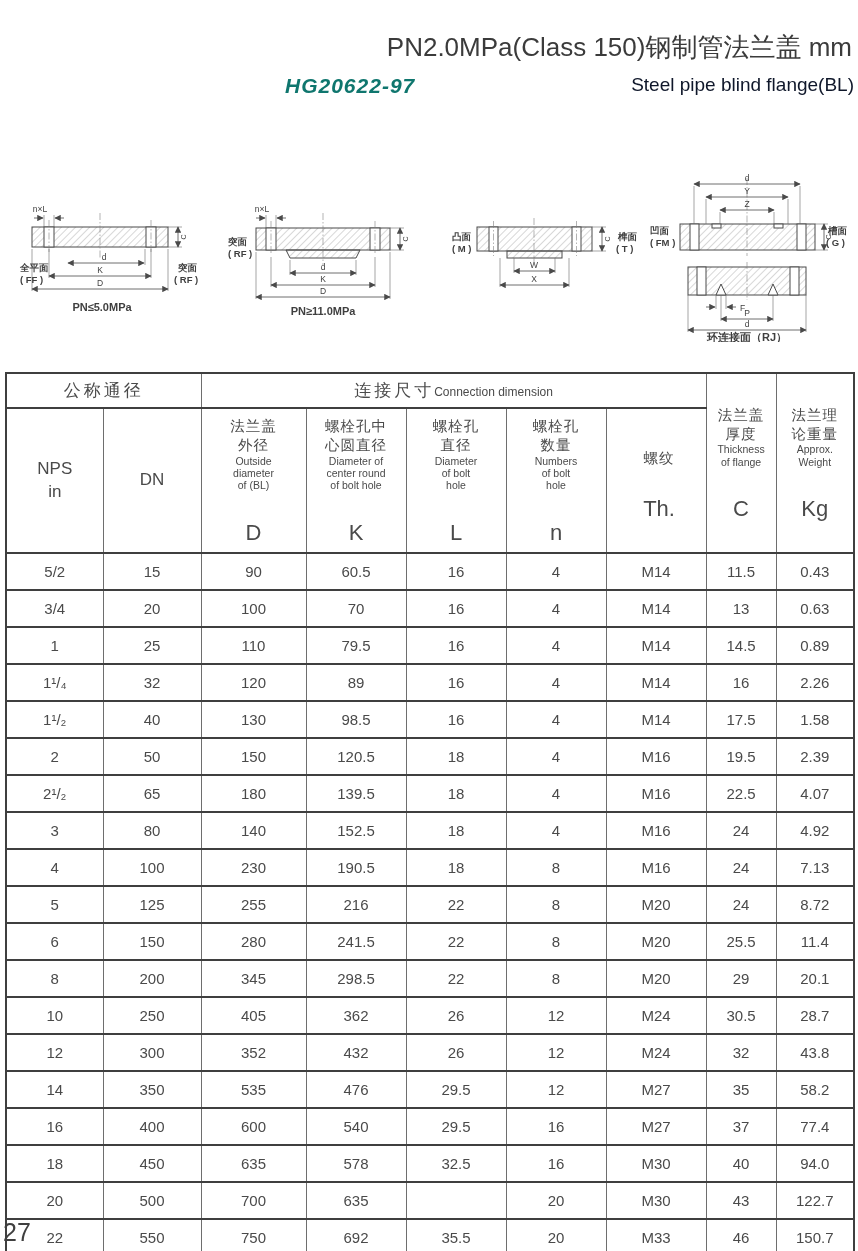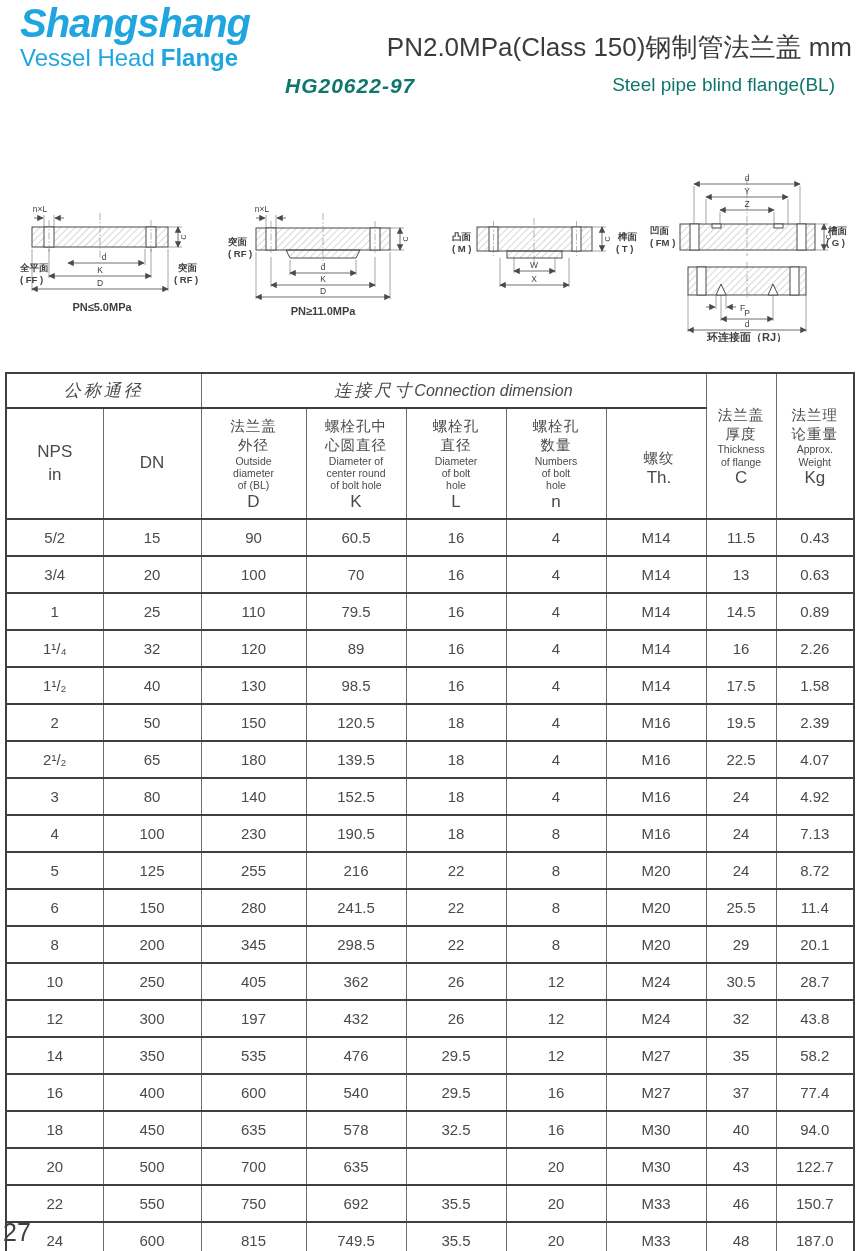--- a/index.html
+++ b/index.html
@@ -6,65 +6,61 @@
   .page{position:relative;width:858px;height:1251px;background:#ffffff;
         font-family:"Liberation Sans",sans-serif;overflow:hidden;color:#3d3d3d;}
 
   
   .logo{position:absolute;left:20px;top:2px;}
   .logo-main{font-size:40px;font-weight:bold;font-style:italic;color:#1fa6e0;line-height:1.05;letter-spacing:-1px;}
   .logo-sub{font-size:24px;color:#1fa6e0;line-height:1.05;letter-spacing:0px;margin-top:1px;}
   .logo-sub .bold{font-weight:bold;margin-left:6px;}
   .title{position:absolute;right:6px;top:30px;font-size:26px;color:#3b3b3b;white-space:nowrap;}
   .std-no{position:absolute;left:285px;top:74px;font-size:21px;font-weight:bold;font-style:italic;color:#0f766e;letter-spacing:1px;}
-  .subtitle{position:absolute;right:23px;top:74px;font-size:19px;color:#0f766e;margin-left:28px;}
+  .subtitle{position:absolute;right:4px;top:74px;font-size:19px;color:#0f172a;margin-left:28px;}
 
   
   .tdraw{position:absolute;}
   svg text{font-family:"Liberation Sans",sans-serif;fill:#3f3f3f;}
   .dimline{stroke:#4a4a4a;stroke-width:0.8;fill:none;}
   .extline{stroke:#6a6a6a;stroke-width:0.6;fill:none;}
   .outline{stroke:#4a4a4a;stroke-width:1;}
   .cl{stroke:#808080;stroke-width:0.6;stroke-dasharray:7 2 1.5 2;fill:none;}
   .dimtxt{font-size:8.5px;}
   .smalltxt{font-size:7px;}
   .facetxt{font-size:9.5px;font-weight:bold;}
   .captxt{font-size:11px;font-weight:bold;}
 
   
   table.ftable{position:absolute;left:5px;top:372px;width:848px;border-collapse:collapse;table-layout:fixed;
                color:#4a4a4a;}
   .ftable th,.ftable td{border-left:1px solid #6e6e6e;border-right:1px solid #6e6e6e;
                border-top:2px solid #3f3f3f;border-bottom:2px solid #3f3f3f;
                text-align:center;vertical-align:middle;padding:0;font-weight:normal;}
   .ftable{border:2px solid #3f3f3f;}
-  .h-group{height:33px;font-size:17px;letter-spacing:3px;font-style:italic;}
-  .conn-en{font-size:16px;letter-spacing:0px;}
+  .h-group{height:33px;font-size:17px;letter-spacing:3px;}
+  .conn-en{font-size:12px;letter-spacing:0px;}
   .h-sub{height:106px;}
   .hc{display:flex;flex-direction:column;justify-content:space-between;align-items:center;height:100%;
       box-sizing:border-box;padding:8px 2px 6px 2px;}
   .hc-center{display:flex;flex-direction:column;justify-content:center;align-items:center;height:100%;gap:3px;font-size:17px;}
   .cn{font-size:14.5px;line-height:1.3;letter-spacing:1px;}
   .en{font-size:10.5px;line-height:1.18;color:#4a4a4a;}
-  .sym{font-size:17px;}
+  .sym{font-size:22px;margin-top:28px;}
   .hc-tall{display:flex;flex-direction:column;justify-content:space-between;align-items:center;height:100%;
       box-sizing:border-box;padding:12px 2px 10px 2px;}
   .ftable tbody td{height:35px;font-size:15px;}
 
   .pageno{position:absolute;left:3px;top:1218px;font-size:25px;color:#3f3f3f;text-align:center;}
 </style>
 </head>
 <body>
 
 <div class="page">
 
-  <div class="logo">
-    <div class="logo-main">Shangshang</div>
-    <div class="logo-sub"><span>Vessel Head</span><span class="bold">Flange</span></div>
-  </div>
   <div class="title">PN2.0MPa(Class 150)钢制管法兰盖  mm</div>
   <div class="std-no">HG20622-97</div>
   <div class="subtitle">Steel pipe blind flange(BL)</div>
 
   <svg class="tdraw" style="left:18px;top:185px;" width="200" height="130" viewBox="0 0 200 130">
     <defs>
       <pattern id="h1" width="5" height="5" patternUnits="userSpaceOnUse" patternTransform="rotate(45)">
         <line x1="0" y1="0" x2="0" y2="5" stroke="#9a9a9a" stroke-width="0.8"></line>
       </pattern>
       <marker id="a1" viewBox="0 0 10 10" refX="9" refY="5" markerWidth="8" markerHeight="8" orient="auto-start-reverse">
@@ -498,21 +494,21 @@
           <td>362</td>
           <td>26</td>
           <td>12</td>
           <td>M24</td>
           <td>30.5</td>
           <td>28.7</td>
         </tr>
         <tr>
           <td>12</td>
           <td>300</td>
-          <td>197</td>
+          <td>352</td>
           <td>432</td>
           <td>26</td>
           <td>12</td>
           <td>M24</td>
           <td>32</td>
           <td>43.8</td>
         </tr>
         <tr>
           <td>14</td>
           <td>350</td>

